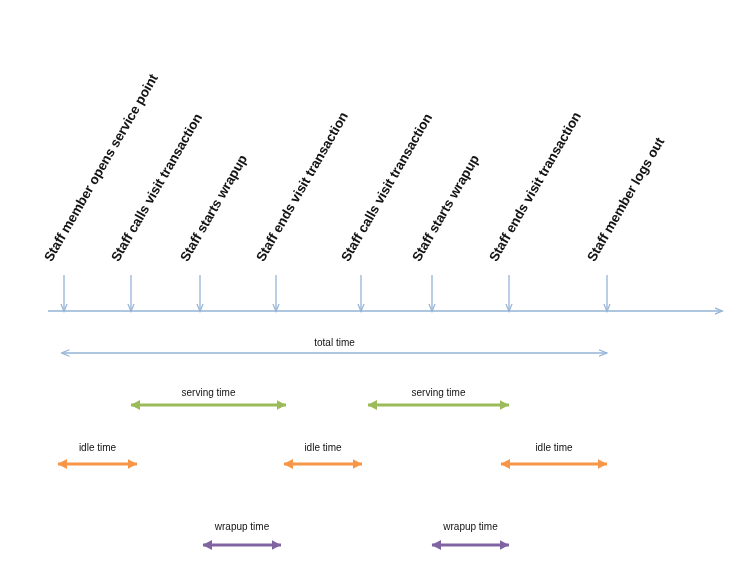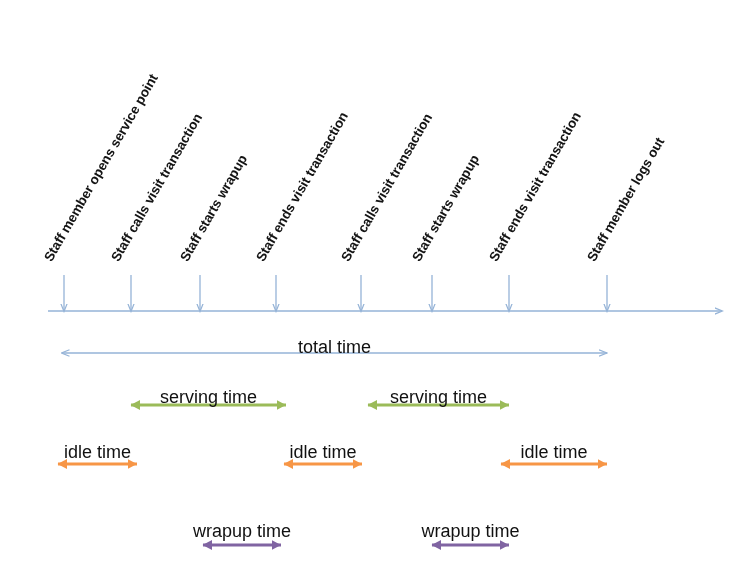--- a/index.html
+++ b/index.html
@@ -33,21 +33,21 @@
     font-weight: bold;
     color: #141414;
     transform-origin: 0% 100%;
     transform: rotate(-60deg);
     letter-spacing: -0.1px;
   }
   .span-label {
     position: absolute;
     white-space: nowrap;
     font-family: "Liberation Sans", sans-serif;
-    font-size: 18px;
+    font-size: 10px;
     color: #111111;
     text-align: center;
     transform: translateX(-50%);
   }
 </style>
 </head>
 <body>
 
 <div id="diagram">
 

